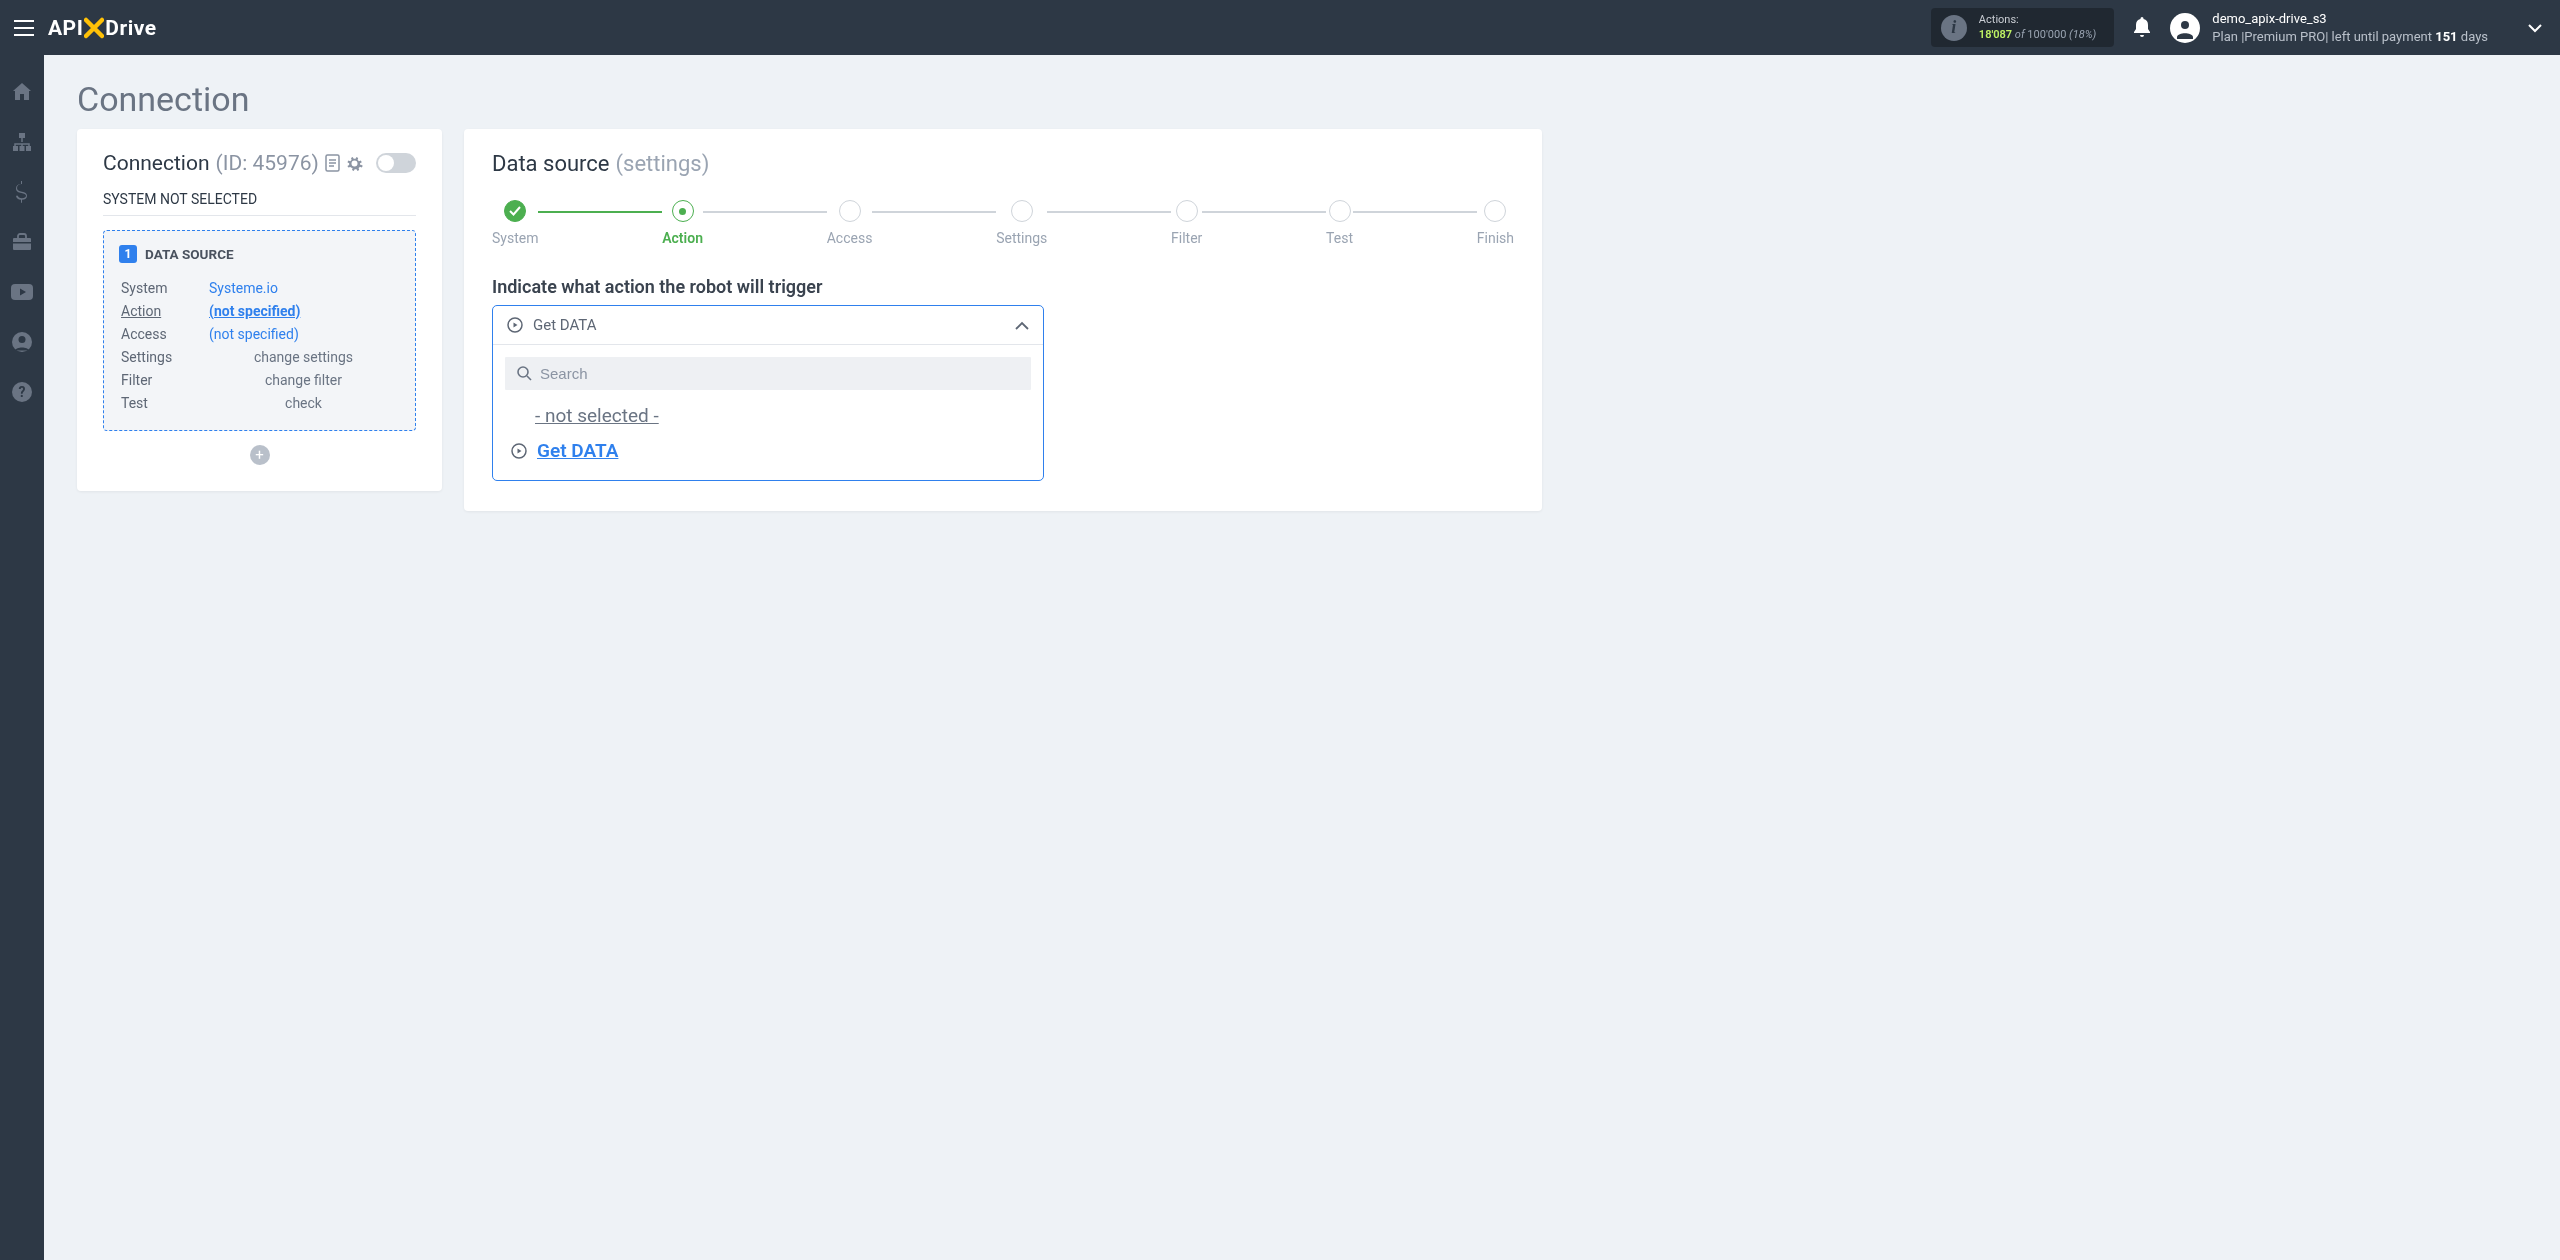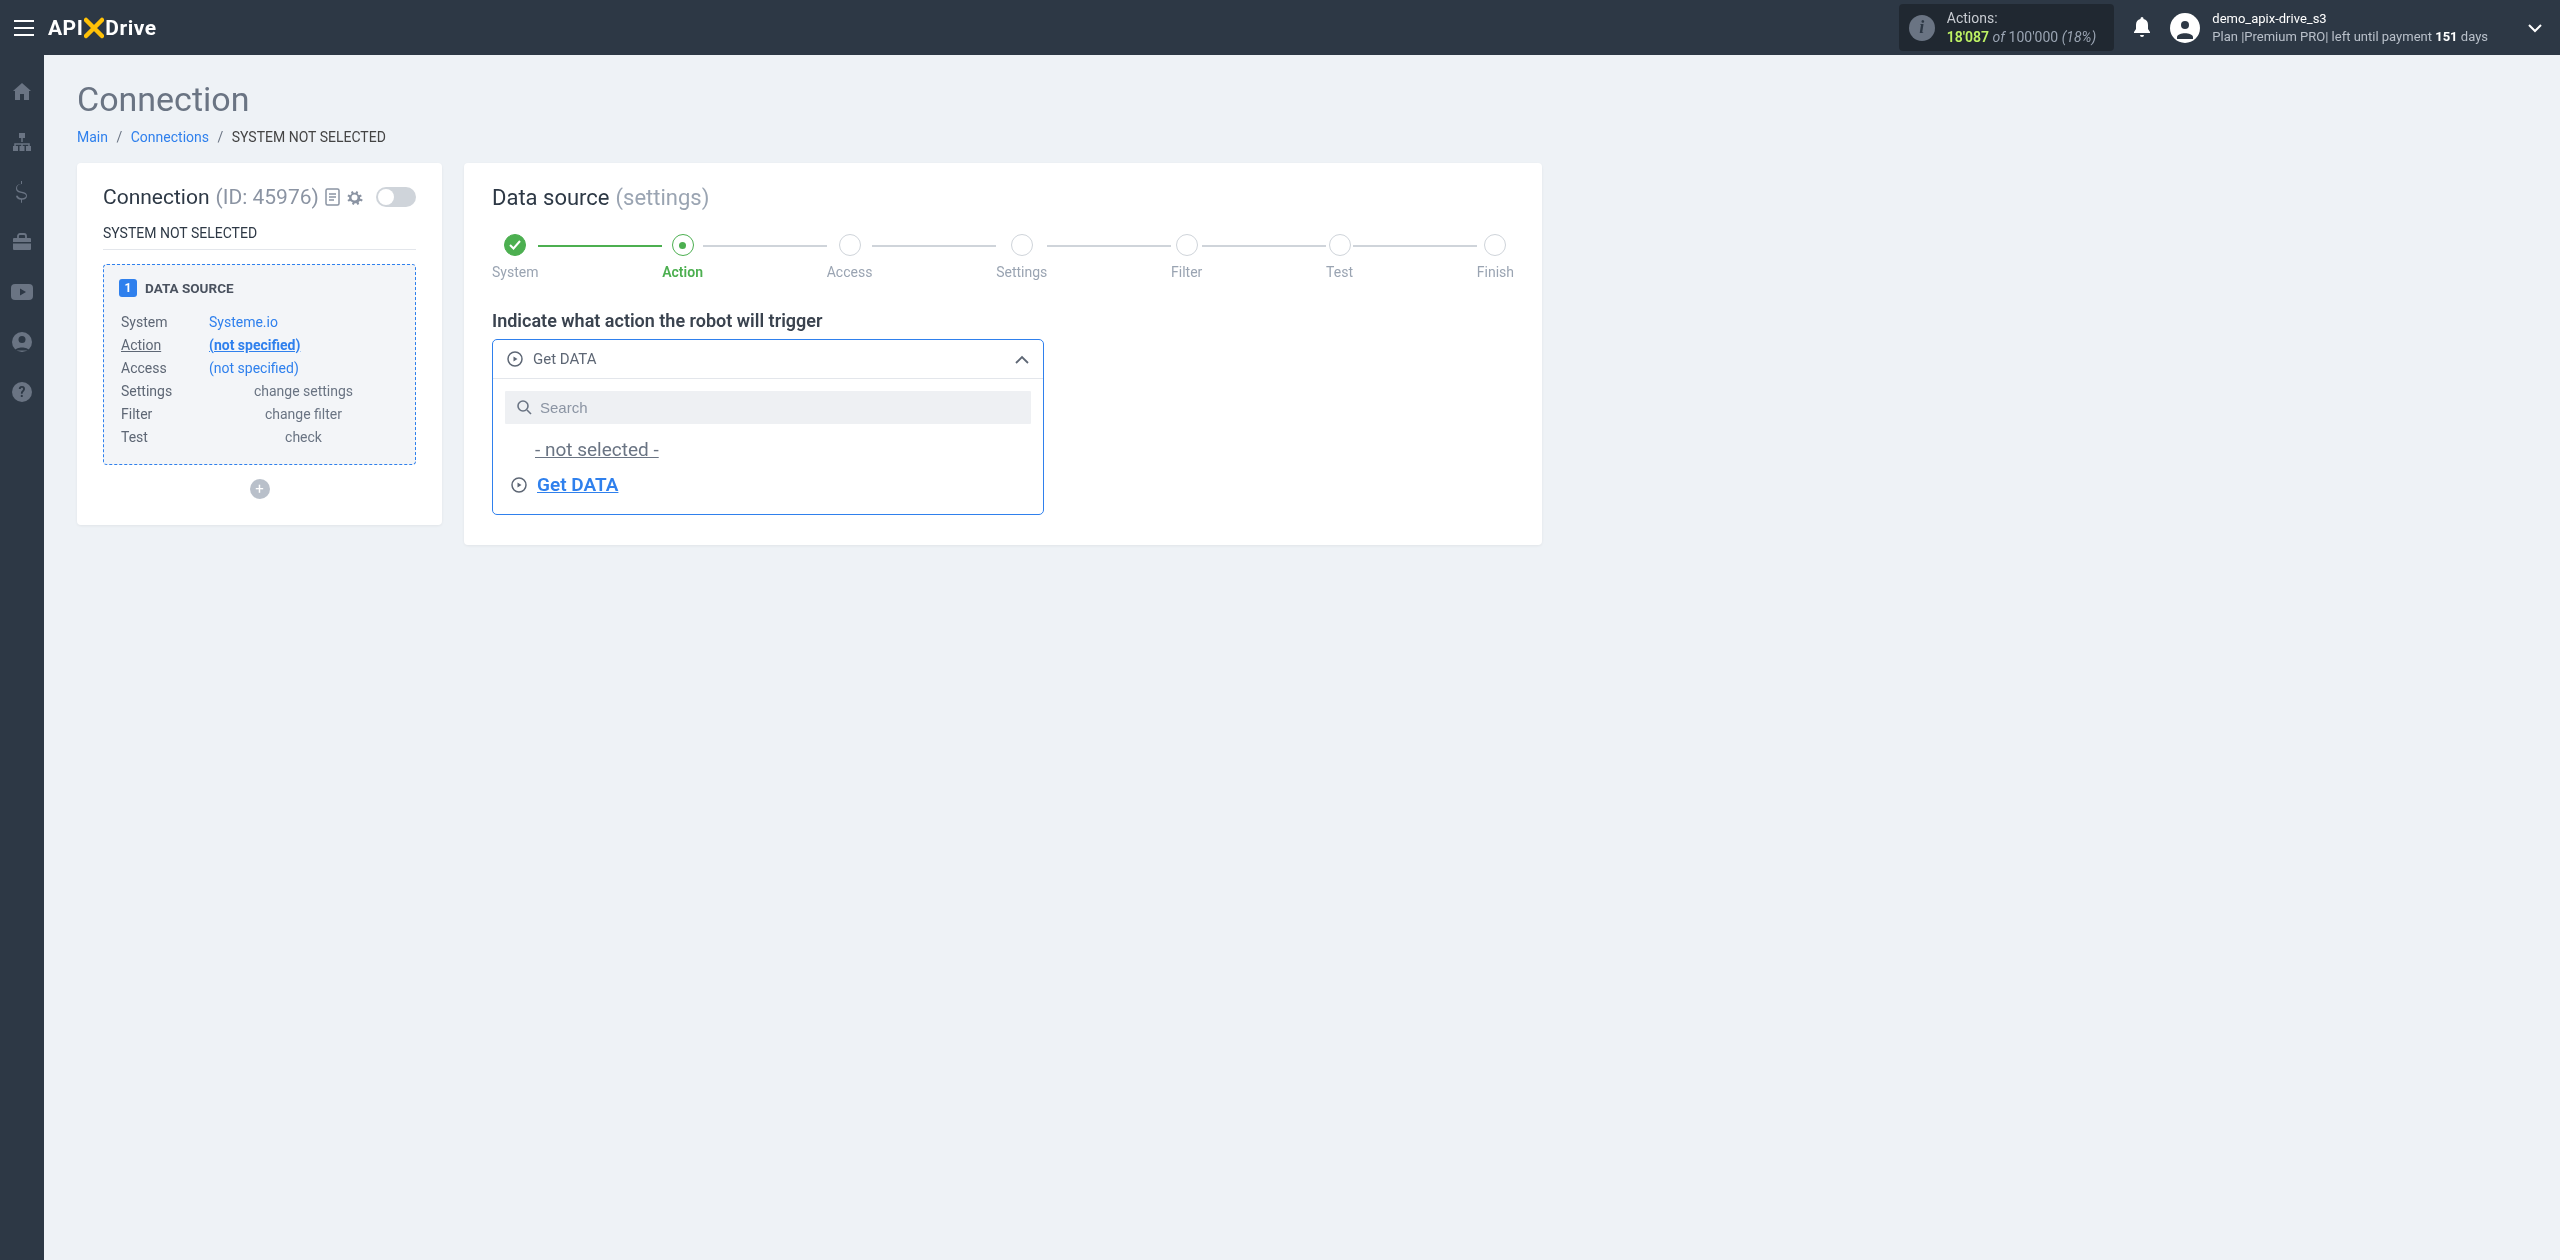--- a/index.html
+++ b/index.html
@@ -9,21 +9,21 @@
 
 .header { height: 55px; background: #2d3845; display: flex; align-items: center; padding: 0 12px; color: #fff; flex-shrink: 0; }
 .menu-toggle { width: 24px; height: 24px; cursor: pointer; margin-right: 12px; display:flex;align-items:center;justify-content:center;}
 .logo { display: flex; align-items: center; font-size: 21px; font-weight: 700; letter-spacing: 0.5px; gap:1px;}
 .logo .api { color: #fff; }
 .logo .x { color: #ffc107; font-weight: 900; position:relative; }
 .logo .drive { color: #fff; }
 .header-spacer { flex: 1; }
 .actions-box { background: rgba(0,0,0,0.28); border-radius: 4px; padding: 5px 18px 5px 10px; display: flex; align-items: center; gap: 12px; cursor:pointer;}
 .info-circle { width:26px;height:26px;border-radius:50%;background:#6a7483;display:flex;align-items:center;justify-content:center;color:#2d3845;font-weight:900;font-style:italic;font-family:Georgia,serif;font-size:18px;}
-.actions-text { font-size: 14px; line-height:1.3; }
+.actions-text { font-size: 11px; line-height:1.3; }
 .actions-text .used { color: #bef264; font-weight:600;}
 .actions-text .of { color: #9aa4b2; font-style: italic; }
 .actions-text .total { color: #9aa4b2; }
 .actions-text .pct { color: #9aa4b2; font-style: italic; }
 .actions-text .label { color:#c8ccd2; }
 .bell { margin: 0 18px; cursor:pointer; }
 .user-block { display:flex; align-items:center; gap:12px; cursor:pointer; }
 .avatar { width:30px;height:30px;border-radius:50%;background:#fff;display:flex;align-items:center;justify-content:center;}
 .user-text { font-size:13px; line-height:1.35; }
 .user-text .plan { color:#b9c0ca; }
@@ -199,27 +199,20 @@
       <div class="sicon">
           <svg width="20" height="20" viewBox="0 0 20 20" fill="#6a7483">
             <circle cx="10" cy="10" r="10"></circle>
             <text x="10" y="15" text-anchor="middle" font-size="14" font-weight="bold" fill="#2d3845">?</text>
           </svg>
         </div>
     </div>
 
     <div class="content">
       <div class="page-title">Connection</div>
-      <div class="breadcrumb">
-        <a href="#">Main</a>
-        <span class="sep">/</span>
-        <a href="#">Connections</a>
-        <span class="sep">/</span>
-        <span class="current">SYSTEM NOT SELECTED</span>
-      </div>
 
       <div class="panels">
 
         <div class="card left-card">
           <div class="card-title">
             <span>Connection</span>
             <span class="id">(ID: 45976)</span>
             <span class="iconbtn">
                 <svg width="15" height="18" viewBox="0 0 15 18" fill="none" stroke="#8b94a3" stroke-width="1.5">
                   <rect x="1" y="1" width="13" height="16" rx="1.5"></rect>

